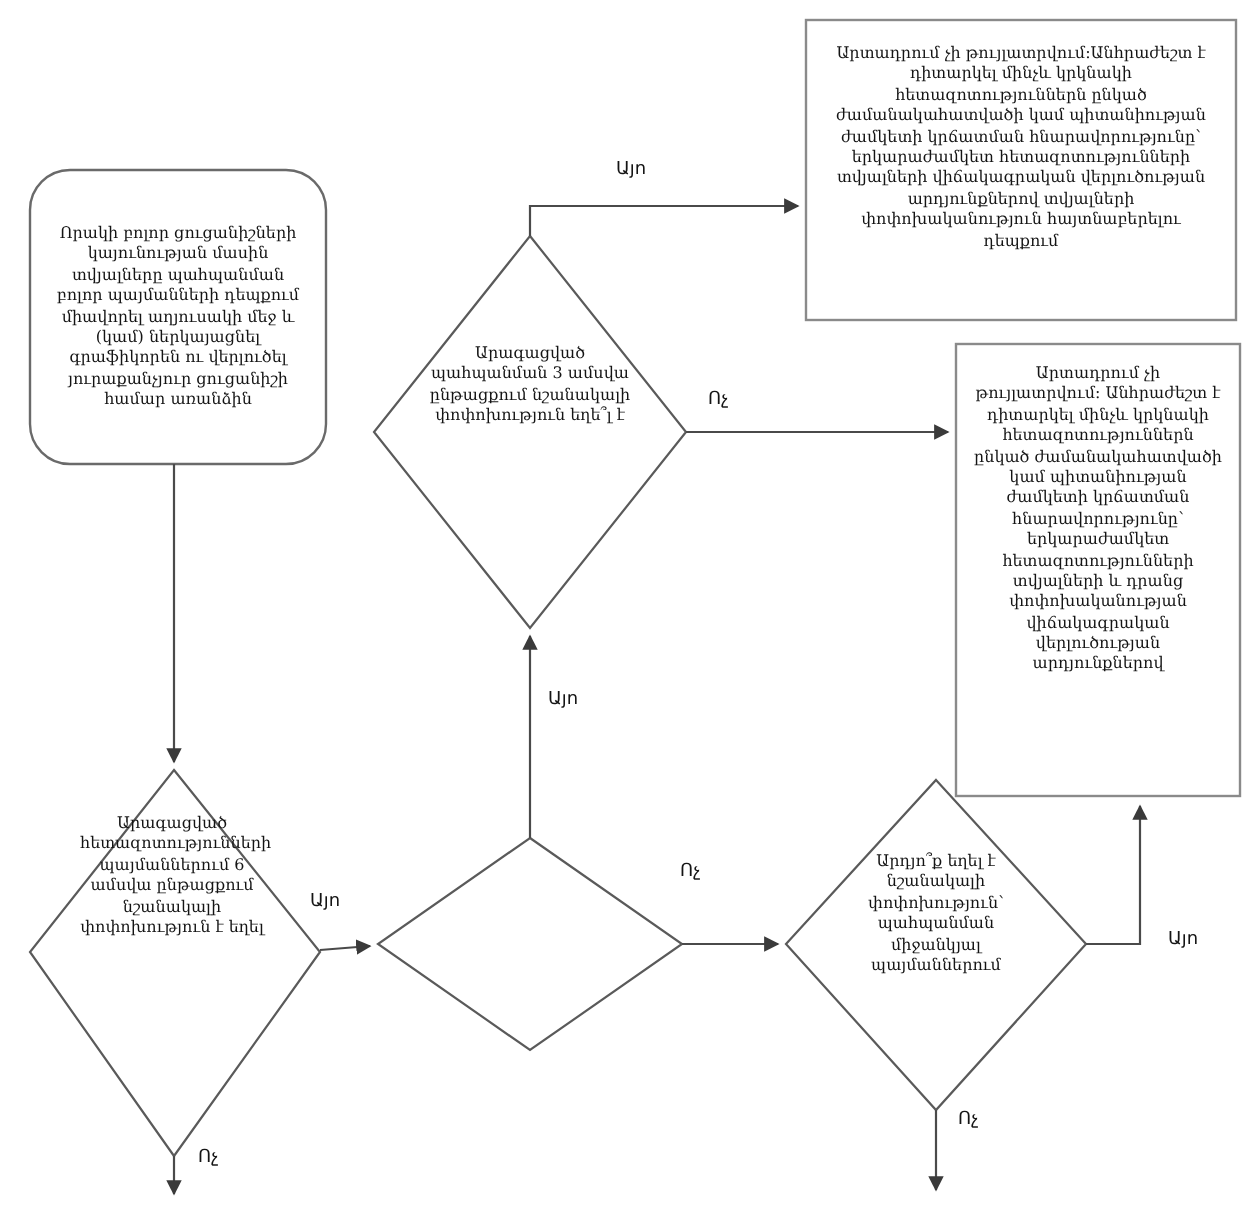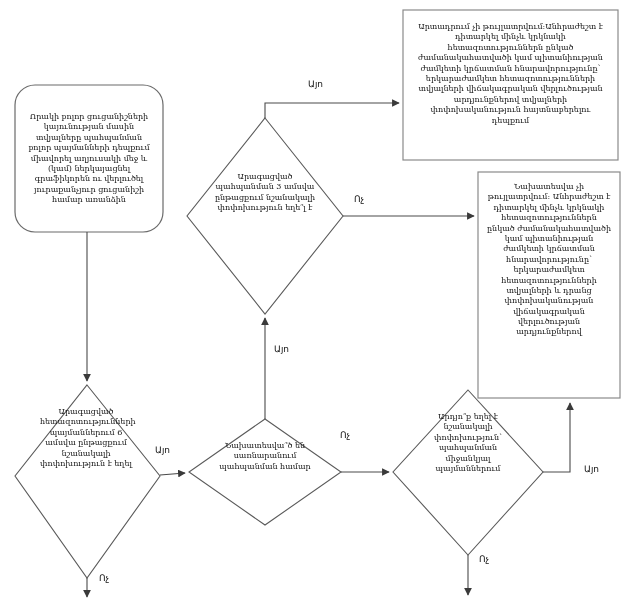--- a/index.html
+++ b/index.html
@@ -58,29 +58,28 @@
     <polyline points="265,118 265,103 399,103" fill="none" stroke="#4a4a4a" stroke-width="1.1" marker-end="url(#arrow)"></polyline>
     <line x1="343" y1="216" x2="474" y2="216" stroke="#4a4a4a" stroke-width="1.1" marker-end="url(#arrow)"></line>
     <polyline points="543,472 570,472 570,403" fill="none" stroke="#4a4a4a" stroke-width="1.1" marker-end="url(#arrow)"></polyline>
     <line x1="468" y1="555" x2="468" y2="595" stroke="#4a4a4a" stroke-width="1.1" marker-end="url(#arrow)"></line>
   </svg>
 
   <div class="node-text" style="left:25px;top:112px;width:128px;">Որակի բոլոր ցուցանիշների կայունության մասին տվյալները պահպանման բոլոր պայմանների դեպքում միավորել աղյուսակի մեջ և (կամ) ներկայացնել գրաֆիկորեն ու վերլուծել յուրաքանչյուր ցուցանիշի համար առանձին</div>
 
   <div class="node-text" style="left:411px;top:22px;width:199px;">Արտադրում չի թույլատրվում:Անհրաժեշտ է դիտարկել մինչև կրկնակի հետազոտություններն ընկած ժամանակահատվածի կամ պիտանիության ժամկետի կրճատման հնարավորությունը՝ երկարաժամկետ հետազոտությունների տվյալների վիճակագրական վերլուծության արդյունքներով տվյալների փոփոխականություն հայտնաբերելու դեպքում</div>
 
-  <div class="node-text" style="left:487px;top:182px;width:124px;">Նախատեսվա չի թույլատրվում: Անհրաժեշտ է դիտարկել մինչև կրկնակի հետազոտություններն ընկած ժամանակահատվածի կամ պիտանիության ժամկետի կրճատման հնարավորությունը՝ երկարաժամկետ հետազոտությունների տվյալների և դրանց փոփոխականության վիճակագրական վերլուծության արդյունքներով</div>
+  <div class="node-text" style="left:487px;top:182px;width:124px;">Արտադրում չի թույլատրվում: Անհրաժեշտ է դիտարկել մինչև կրկնակի հետազոտություններն ընկած ժամանակահատվածի կամ պիտանիության ժամկետի կրճատման հնարավորությունը՝ երկարաժամկետ հետազոտությունների տվյալների և դրանց փոփոխականության վիճակագրական վերլուծության արդյունքներով</div>
 
   <div class="node-text" style="left:214px;top:172px;width:102px;">Արագացված պահպանման 3 ամսվա ընթացքում նշանակալի փոփոխություն եղե՞լ է</div>
 
   <div class="node-text" style="left:40px;top:407px;width:92px;">Արագացված հետազոտությունների պայմաններում 6 ամսվա ընթացքում նշանակալի փոփոխություն է եղել</div>
 
-  <div class="node-text" style="left:213px;top:441px;width:104px;">Նախատեսվա՞ծ են սառնարանում պահպանման համար</div>
 
-  <div class="node-text" style="left:418px;top:412px;width:100px;">Արդյո՞ք եղել է նշանակալի փոփոխություն՝ պահպանման միջանկյալ պայմաններում</div>
+  <div class="node-text" style="left:418px;top:426px;width:100px;">Արդյո՞ք եղել է նշանակալի փոփոխություն՝ պահպանման միջանկյալ պայմաններում</div>
 
   <div class="edge-label" style="left:308px;top:79px;">Այո</div>
   <div class="edge-label" style="left:354px;top:194px;">Ոչ</div>
   <div class="edge-label" style="left:274px;top:344px;">Այո</div>
   <div class="edge-label" style="left:340px;top:430px;">Ոչ</div>
   <div class="edge-label" style="left:155px;top:445px;">Այո</div>
   <div class="edge-label" style="left:99px;top:573px;">Ոչ</div>
   <div class="edge-label" style="left:584px;top:464px;">Այո</div>
   <div class="edge-label" style="left:479px;top:554px;">Ոչ</div>
 

